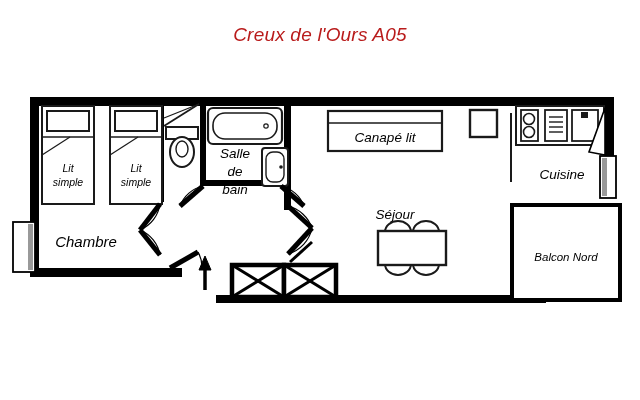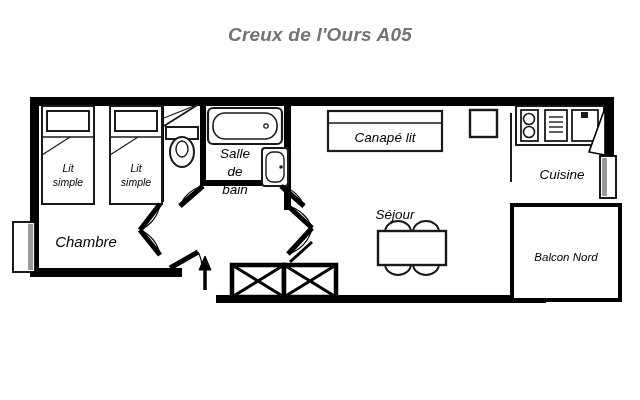--- a/index.html
+++ b/index.html
@@ -23,23 +23,23 @@
   }
   #plan-title {
     position: absolute;
     left: 0;
     top: 24px;
     width: 640px;
     text-align: center;
     font-family: "Liberation Sans", sans-serif;
     font-style: italic;
     font-size: 19px;
-    font-weight: 700;
+    font-weight: 400;
     letter-spacing: 0.2px;
-    color: #737373;
+    color: #b91c1c;
   }
   #plan-svg {
     position: absolute;
     left: 0;
     top: 0;
     width: 640px;
     height: 400px;
     display: block;
   }
   .room-label {

